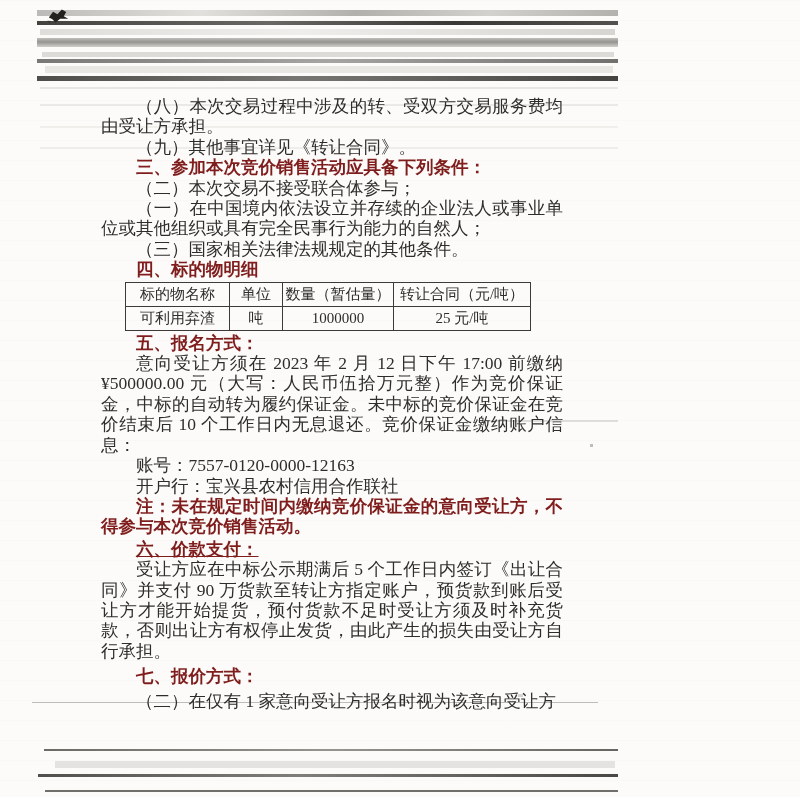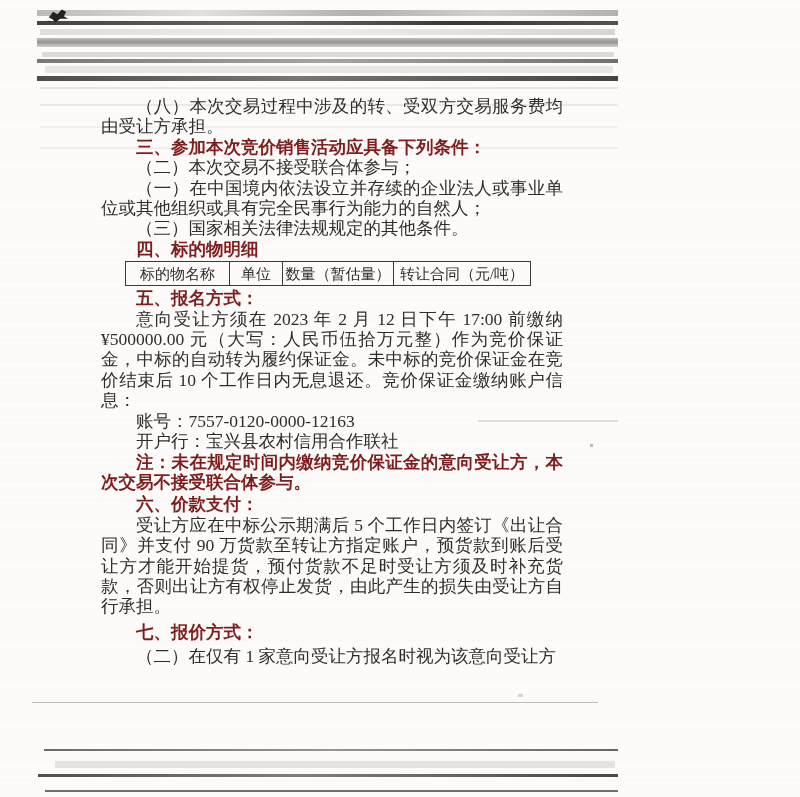--- a/index.html
+++ b/index.html
@@ -57,21 +57,21 @@
     position:absolute;left:101px;top:84px;width:462px;
     color:#2e2d2b;font-size:17.5px;line-height:20.4px;
     text-align:justify;
     margin-top:12px;
   }
   .content p{margin:0;text-indent:2em;}
   p.heading,p.note{
     font-family:"Liberation Sans","DejaVu Sans",sans-serif;
     font-weight:bold;color:#7f1d1d;
   }
-  p.m6{margin-top:2px;}
+  p.m6{margin-top:2px;text-decoration:underline;}
   p.m7{margin-top:5px;}
   p.mlast{margin-top:4px;}
 
   table.subject{
     border-collapse:collapse;table-layout:fixed;
     margin:2px 0 2px 24px;font-size:15px;color:#2e2d2b;
   }
   table.subject th,table.subject td{
     border:1.6px solid #3b3a38;font-weight:normal;text-align:center;
     height:23px;padding:0 1px;white-space:nowrap;overflow:hidden;
@@ -107,47 +107,54 @@
   <div class="streak speck1"></div>
   <div class="streak speck2"></div>
 
   <div class="streak b1"></div>
   <div class="streak b2"></div>
   <div class="streak b3"></div>
   <div class="streak b4"></div>
 
   <div class="content">
     <p>（八）本次交易过程中涉及的转、受双方交易服务费均由受让方承担。</p>
+    <p>（九）其他事宜详见《转让合同》。</p>
     <p class="heading">三、参加本次竞价销售活动应具备下列条件：</p>
     <p>（二）本次交易不接受联合体参与；</p>
     <p>（一）在中国境内依法设立并存续的企业法人或事业单位或其他组织或具有完全民事行为能力的自然人；</p>
     <p>（三）国家相关法律法规规定的其他条件。</p>
     <p class="heading">四、标的物明细</p>
 
     <table class="subject">
       <colgroup>
           <col class="c1">
           <col class="c2">
           <col class="c3">
           <col class="c4">
         </colgroup>
       <tbody>
           <tr>
         <th>标的物名称</th>
         <th>单位</th>
         <th>数量（暂估量）</th>
         <th>转让合同（元/吨）</th>
       </tr>
+      <tr>
+        <td>可利用弃渣</td>
+        <td>吨</td>
+        <td>1000000</td>
+        <td>25 元/吨</td>
+      </tr>
     </tbody>
       </table>
 
     <p class="heading">五、报名方式：</p>
     <p>意向受让方须在 2023 年 2 月 12 日下午 17:00 前缴纳 ¥500000.00 元（大写：人民币伍拾万元整）作为竞价保证金，中标的自动转为履约保证金。未中标的竞价保证金在竞价结束后 10 个工作日内无息退还。竞价保证金缴纳账户信息：</p>
     <p>账号：7557-0120-0000-12163</p>
     <p>开户行：宝兴县农村信用合作联社</p>
-    <p class="note">注：未在规定时间内缴纳竞价保证金的意向受让方，本次交易不接受联合体参与。</p>
+    <p class="note">注：未在规定时间内缴纳竞价保证金的意向受让方，不得参与本次竞价销售活动。</p>
     <p class="heading m6">六、价款支付：</p>
     <p>受让方应在中标公示期满后 5 个工作日内签订《出让合同》并支付 90 万货款至转让方指定账户，预货款到账后受让方才能开始提货，预付货款不足时受让方须及时补充货款，否则出让方有权停止发货，由此产生的损失由受让方自行承担。</p>
     <p class="heading m7">七、报价方式：</p>
     <p class="mlast">（二）在仅有 1 家意向受让方报名时视为该意向受让方</p>
   </div>
 
 </div>
 
 </body></html>

